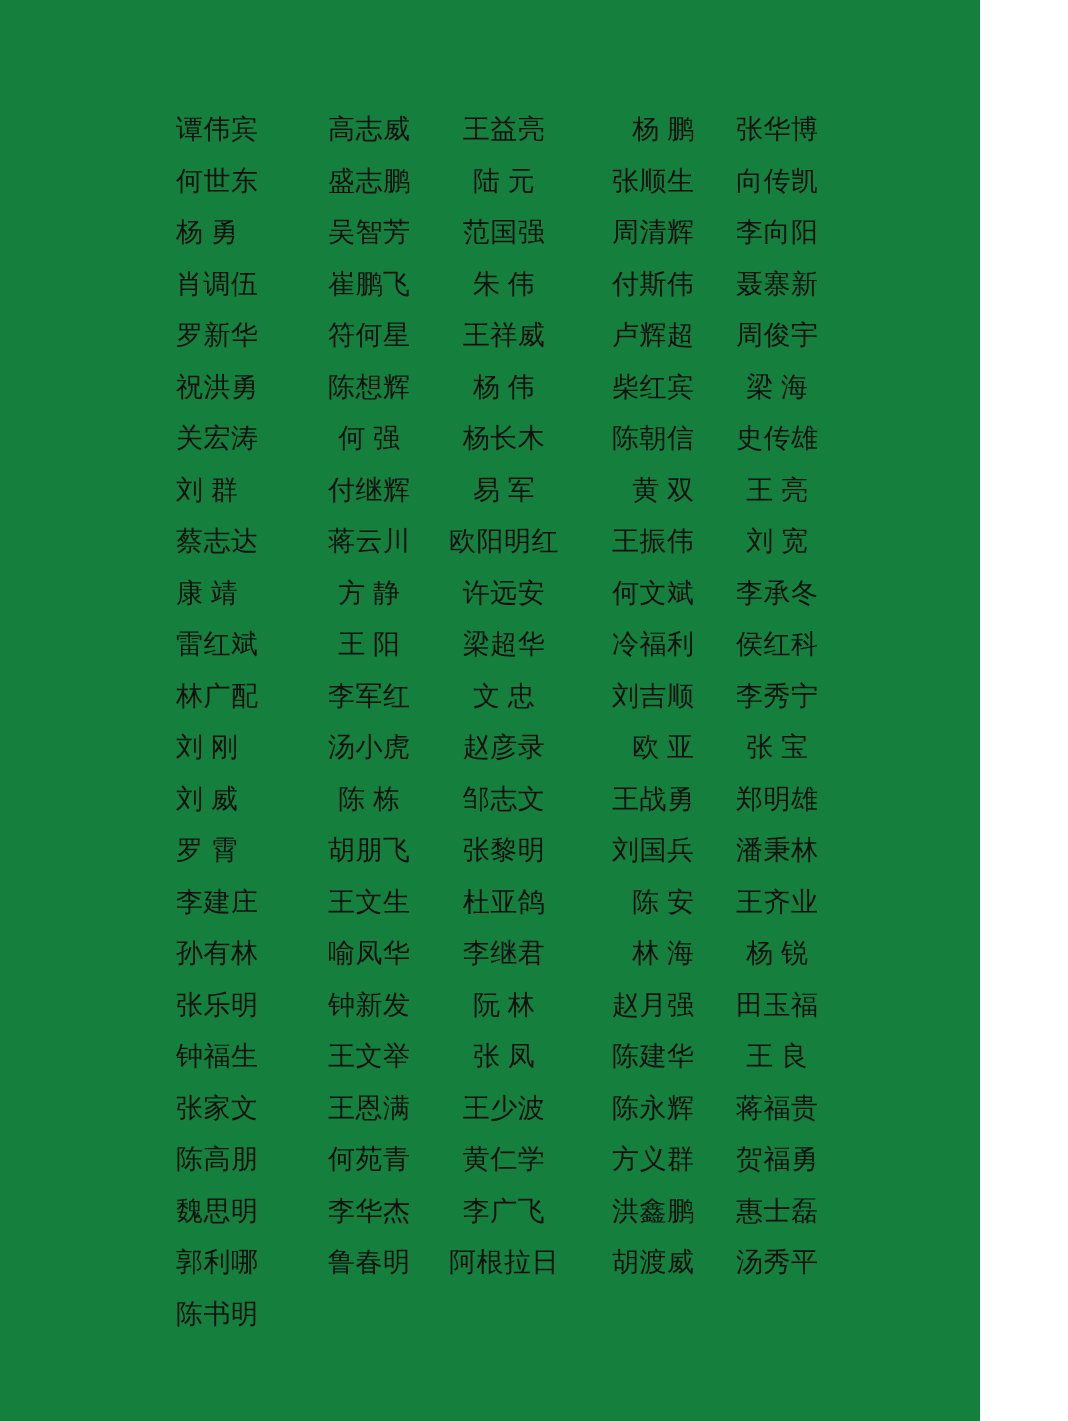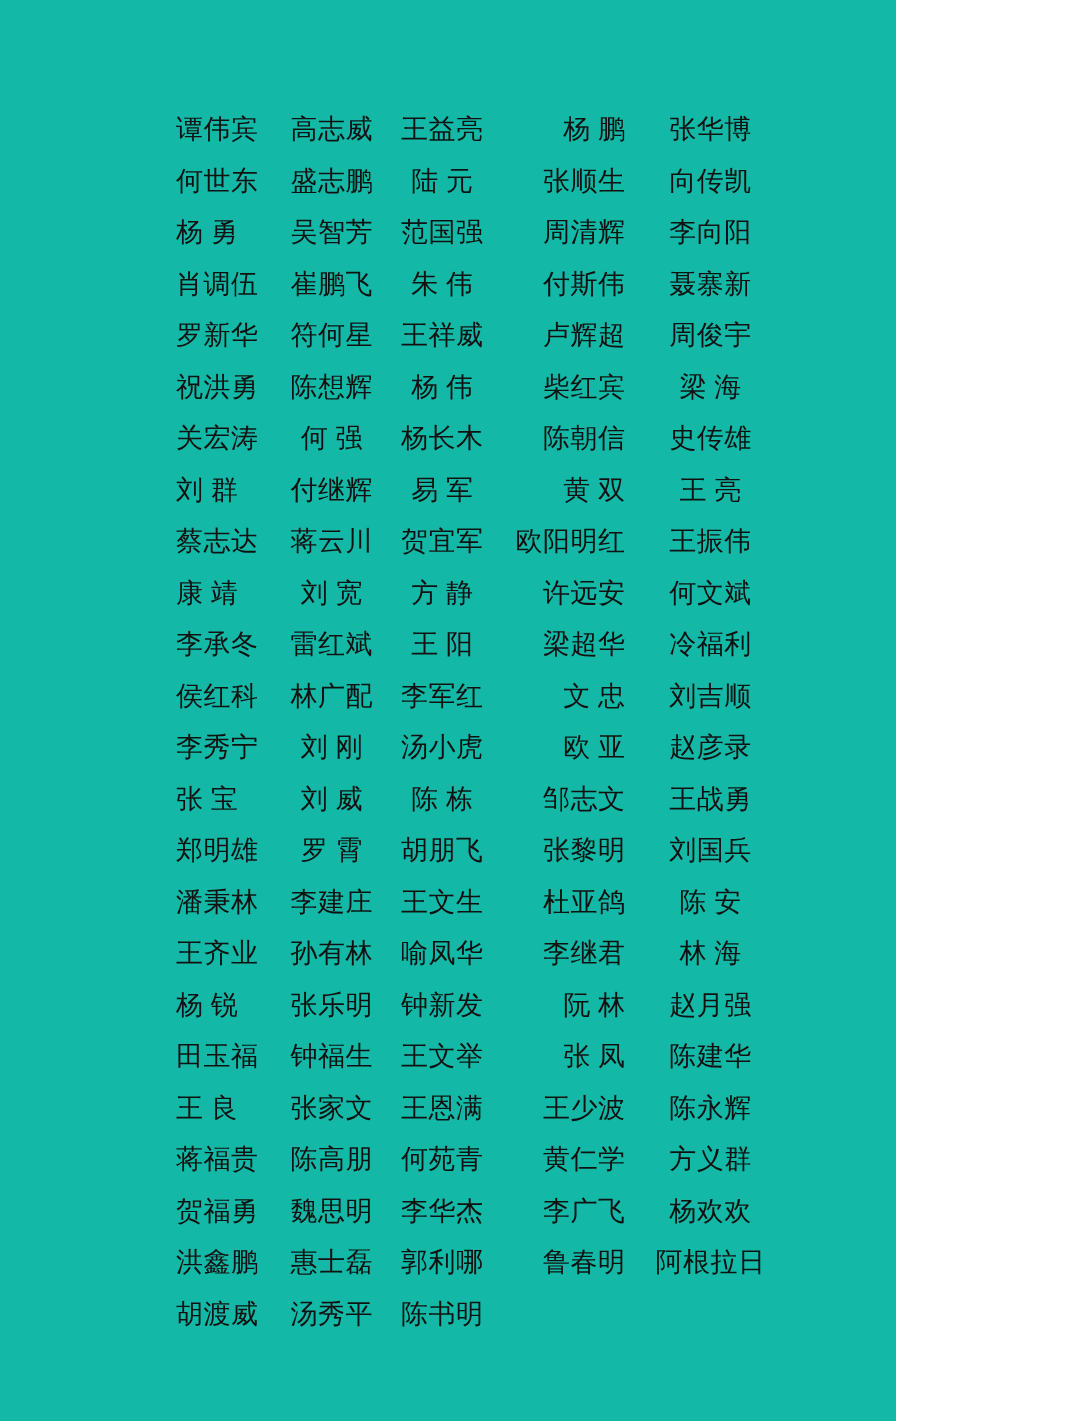--- a/index.html
+++ b/index.html
@@ -9,24 +9,24 @@
   }
   body {
     width: 1068px;
     height: 1421px;
     font-family: "Liberation Serif", "DejaVu Serif", serif;
     color: #111111;
     overflow: hidden;
   }
   #name-list-page {
     box-sizing: border-box;
-    width: 896px;
+    width: 980px;
     height: 1421px;
     padding: 104px 150px 60px 150px;
-    background: #14b8a6;
+    background: #15803d;
     font-family: Liberation Serif, serif;
   }
   .name-grid {
     display: grid;
     grid-template-columns: repeat(5, 1fr);
     row-gap: 0px;
     column-gap: 0px;
   }
   .name-cell {
     height: 51.5px;
@@ -84,43 +84,42 @@
       <div class="name-cell">杨长木</div>
       <div class="name-cell">陈朝信</div>
       <div class="name-cell">史传雄</div>
       <div class="name-cell">刘 群</div>
       <div class="name-cell">付继辉</div>
       <div class="name-cell">易 军</div>
       <div class="name-cell">黄 双</div>
       <div class="name-cell">王 亮</div>
       <div class="name-cell">蔡志达</div>
       <div class="name-cell">蒋云川</div>
-      <div class="name-cell">贺宜军</div>
       <div class="name-cell">欧阳明红</div>
       <div class="name-cell">王振伟</div>
+      <div class="name-cell">刘 宽</div>
       <div class="name-cell">康 靖</div>
-      <div class="name-cell">刘 宽</div>
       <div class="name-cell">方 静</div>
       <div class="name-cell">许远安</div>
       <div class="name-cell">何文斌</div>
       <div class="name-cell">李承冬</div>
       <div class="name-cell">雷红斌</div>
       <div class="name-cell">王 阳</div>
       <div class="name-cell">梁超华</div>
       <div class="name-cell">冷福利</div>
       <div class="name-cell">侯红科</div>
       <div class="name-cell">林广配</div>
       <div class="name-cell">李军红</div>
       <div class="name-cell">文 忠</div>
       <div class="name-cell">刘吉顺</div>
       <div class="name-cell">李秀宁</div>
       <div class="name-cell">刘 刚</div>
       <div class="name-cell">汤小虎</div>
+      <div class="name-cell">赵彦录</div>
       <div class="name-cell">欧 亚</div>
-      <div class="name-cell">赵彦录</div>
       <div class="name-cell">张 宝</div>
       <div class="name-cell">刘 威</div>
       <div class="name-cell">陈 栋</div>
       <div class="name-cell">邹志文</div>
       <div class="name-cell">王战勇</div>
       <div class="name-cell">郑明雄</div>
       <div class="name-cell">罗 霄</div>
       <div class="name-cell">胡朋飞</div>
       <div class="name-cell">张黎明</div>
       <div class="name-cell">刘国兵</div>
@@ -151,21 +150,20 @@
       <div class="name-cell">陈永辉</div>
       <div class="name-cell">蒋福贵</div>
       <div class="name-cell">陈高朋</div>
       <div class="name-cell">何苑青</div>
       <div class="name-cell">黄仁学</div>
       <div class="name-cell">方义群</div>
       <div class="name-cell">贺福勇</div>
       <div class="name-cell">魏思明</div>
       <div class="name-cell">李华杰</div>
       <div class="name-cell">李广飞</div>
-      <div class="name-cell">杨欢欢</div>
       <div class="name-cell">洪鑫鹏</div>
       <div class="name-cell">惠士磊</div>
       <div class="name-cell">郭利哪</div>
       <div class="name-cell">鲁春明</div>
       <div class="name-cell">阿根拉日</div>
       <div class="name-cell">胡渡威</div>
       <div class="name-cell">汤秀平</div>
       <div class="name-cell">陈书明</div>
     </div>
 </div>

